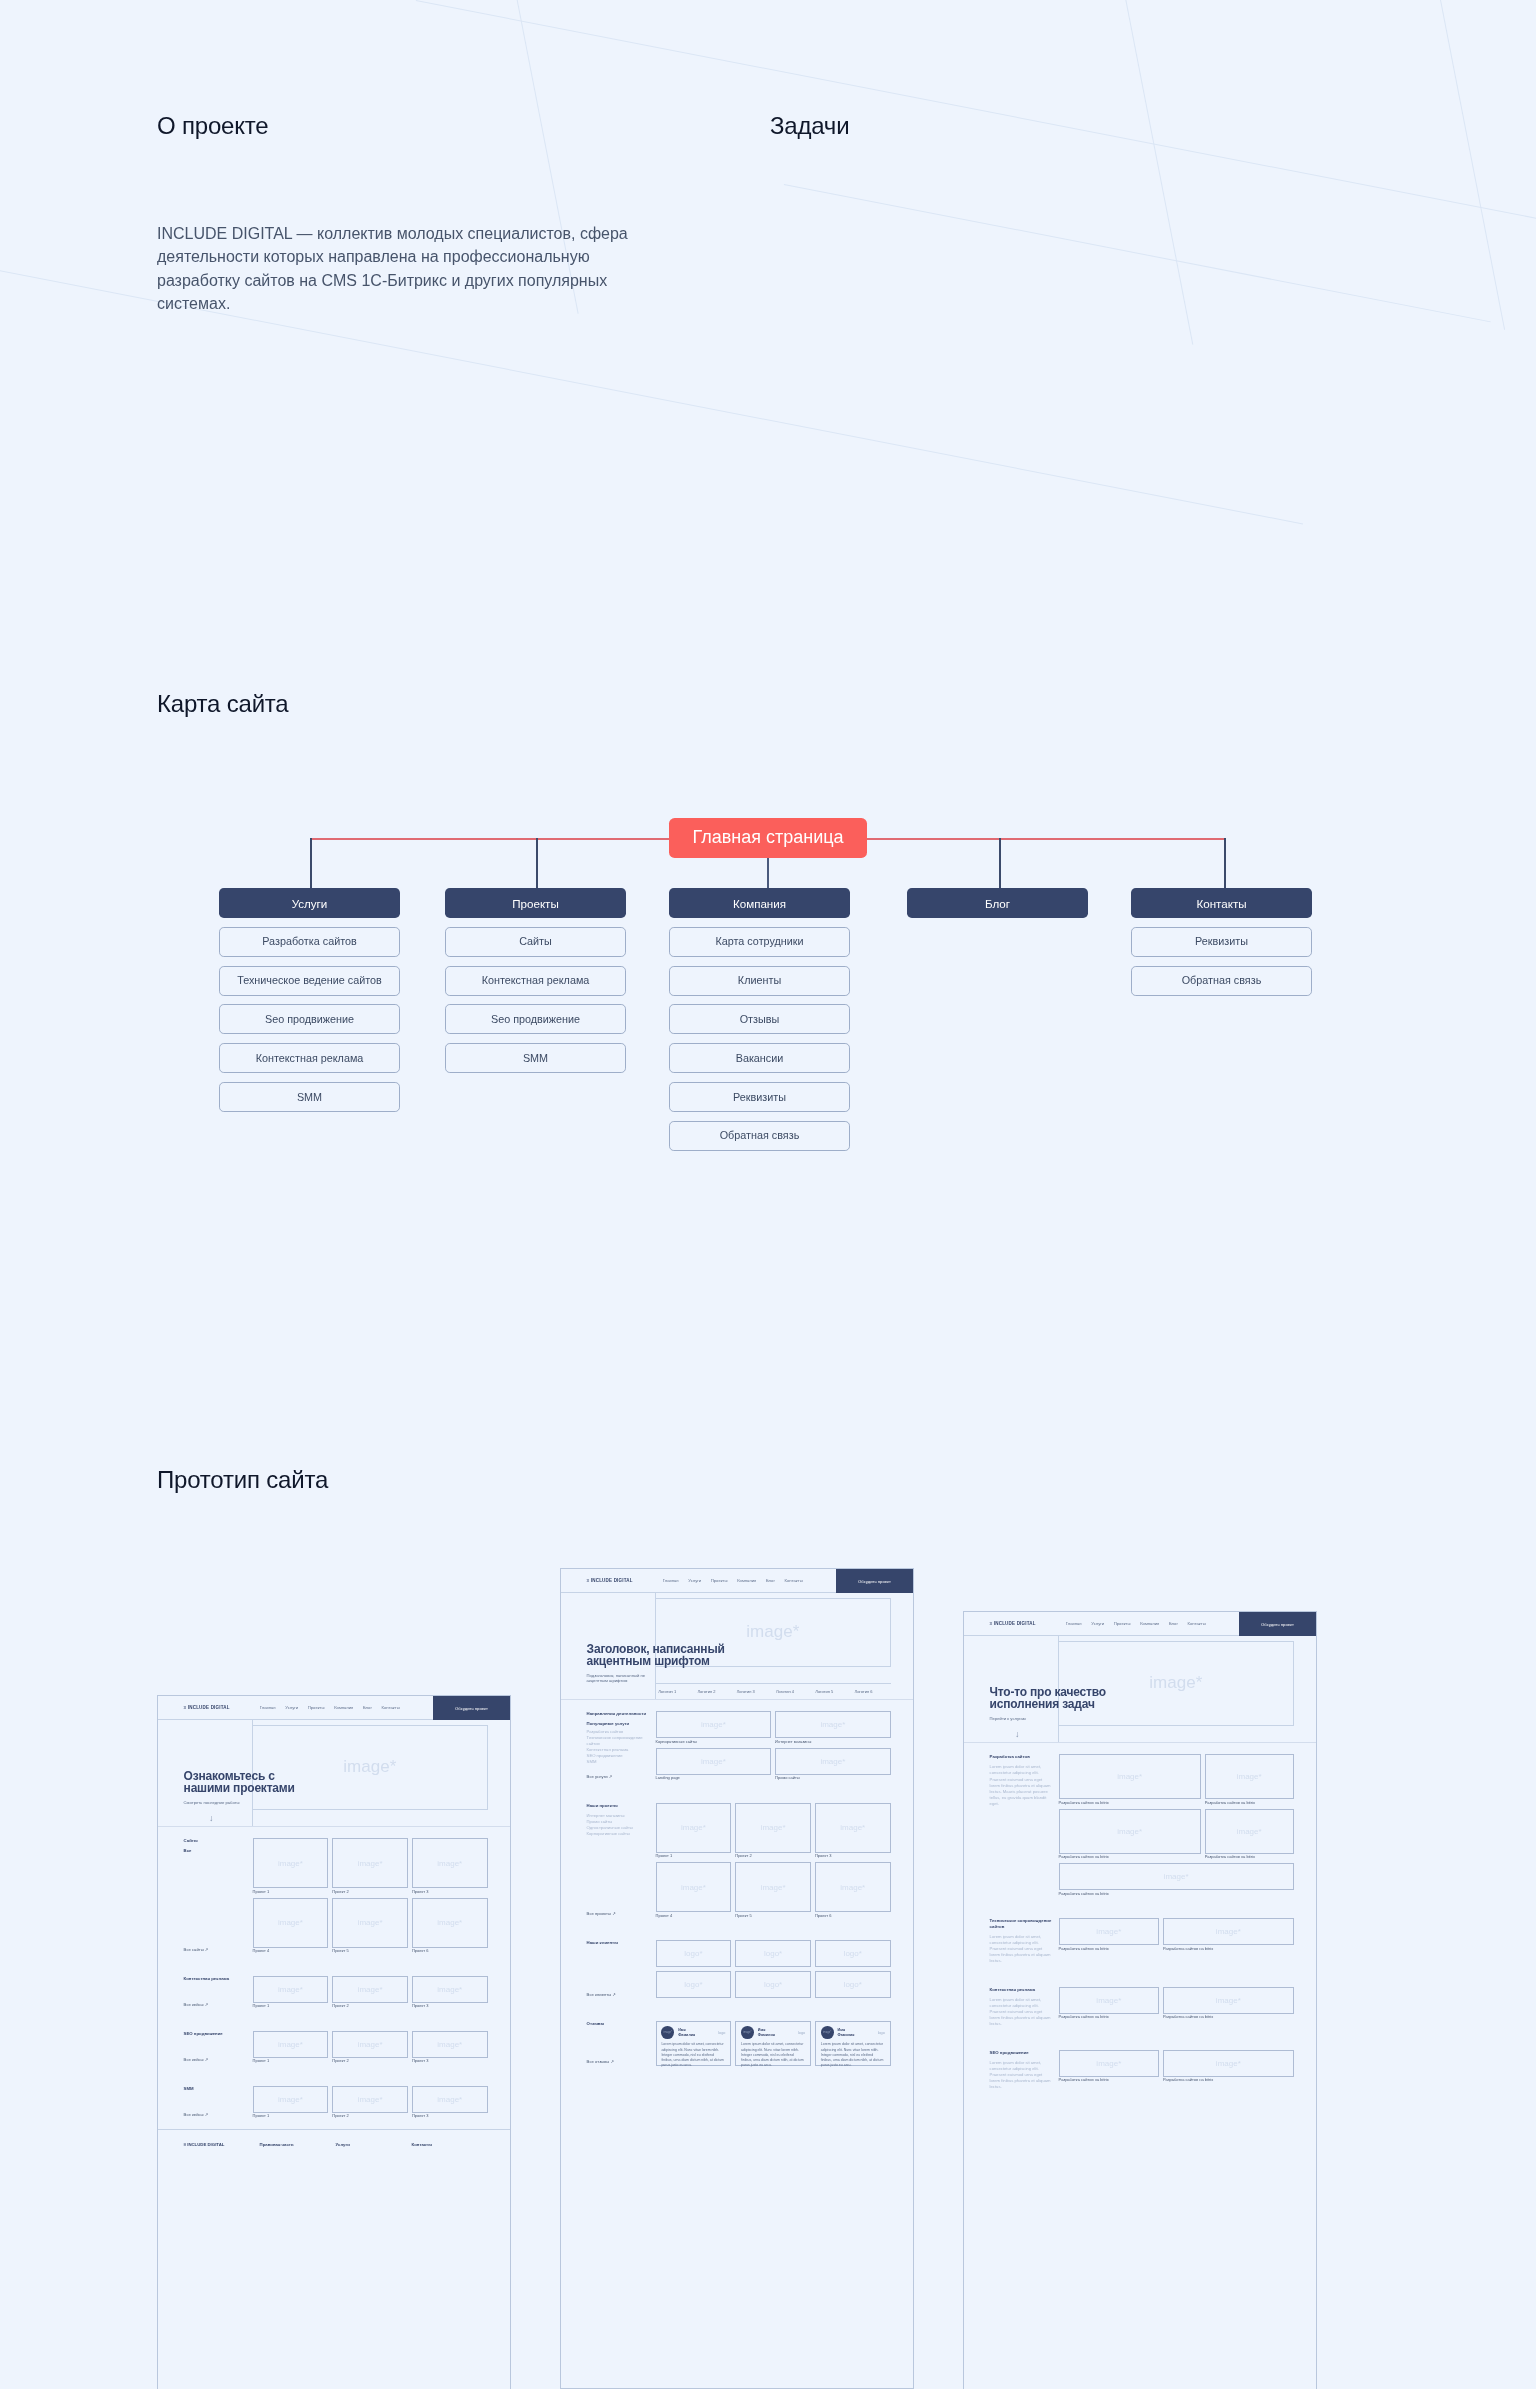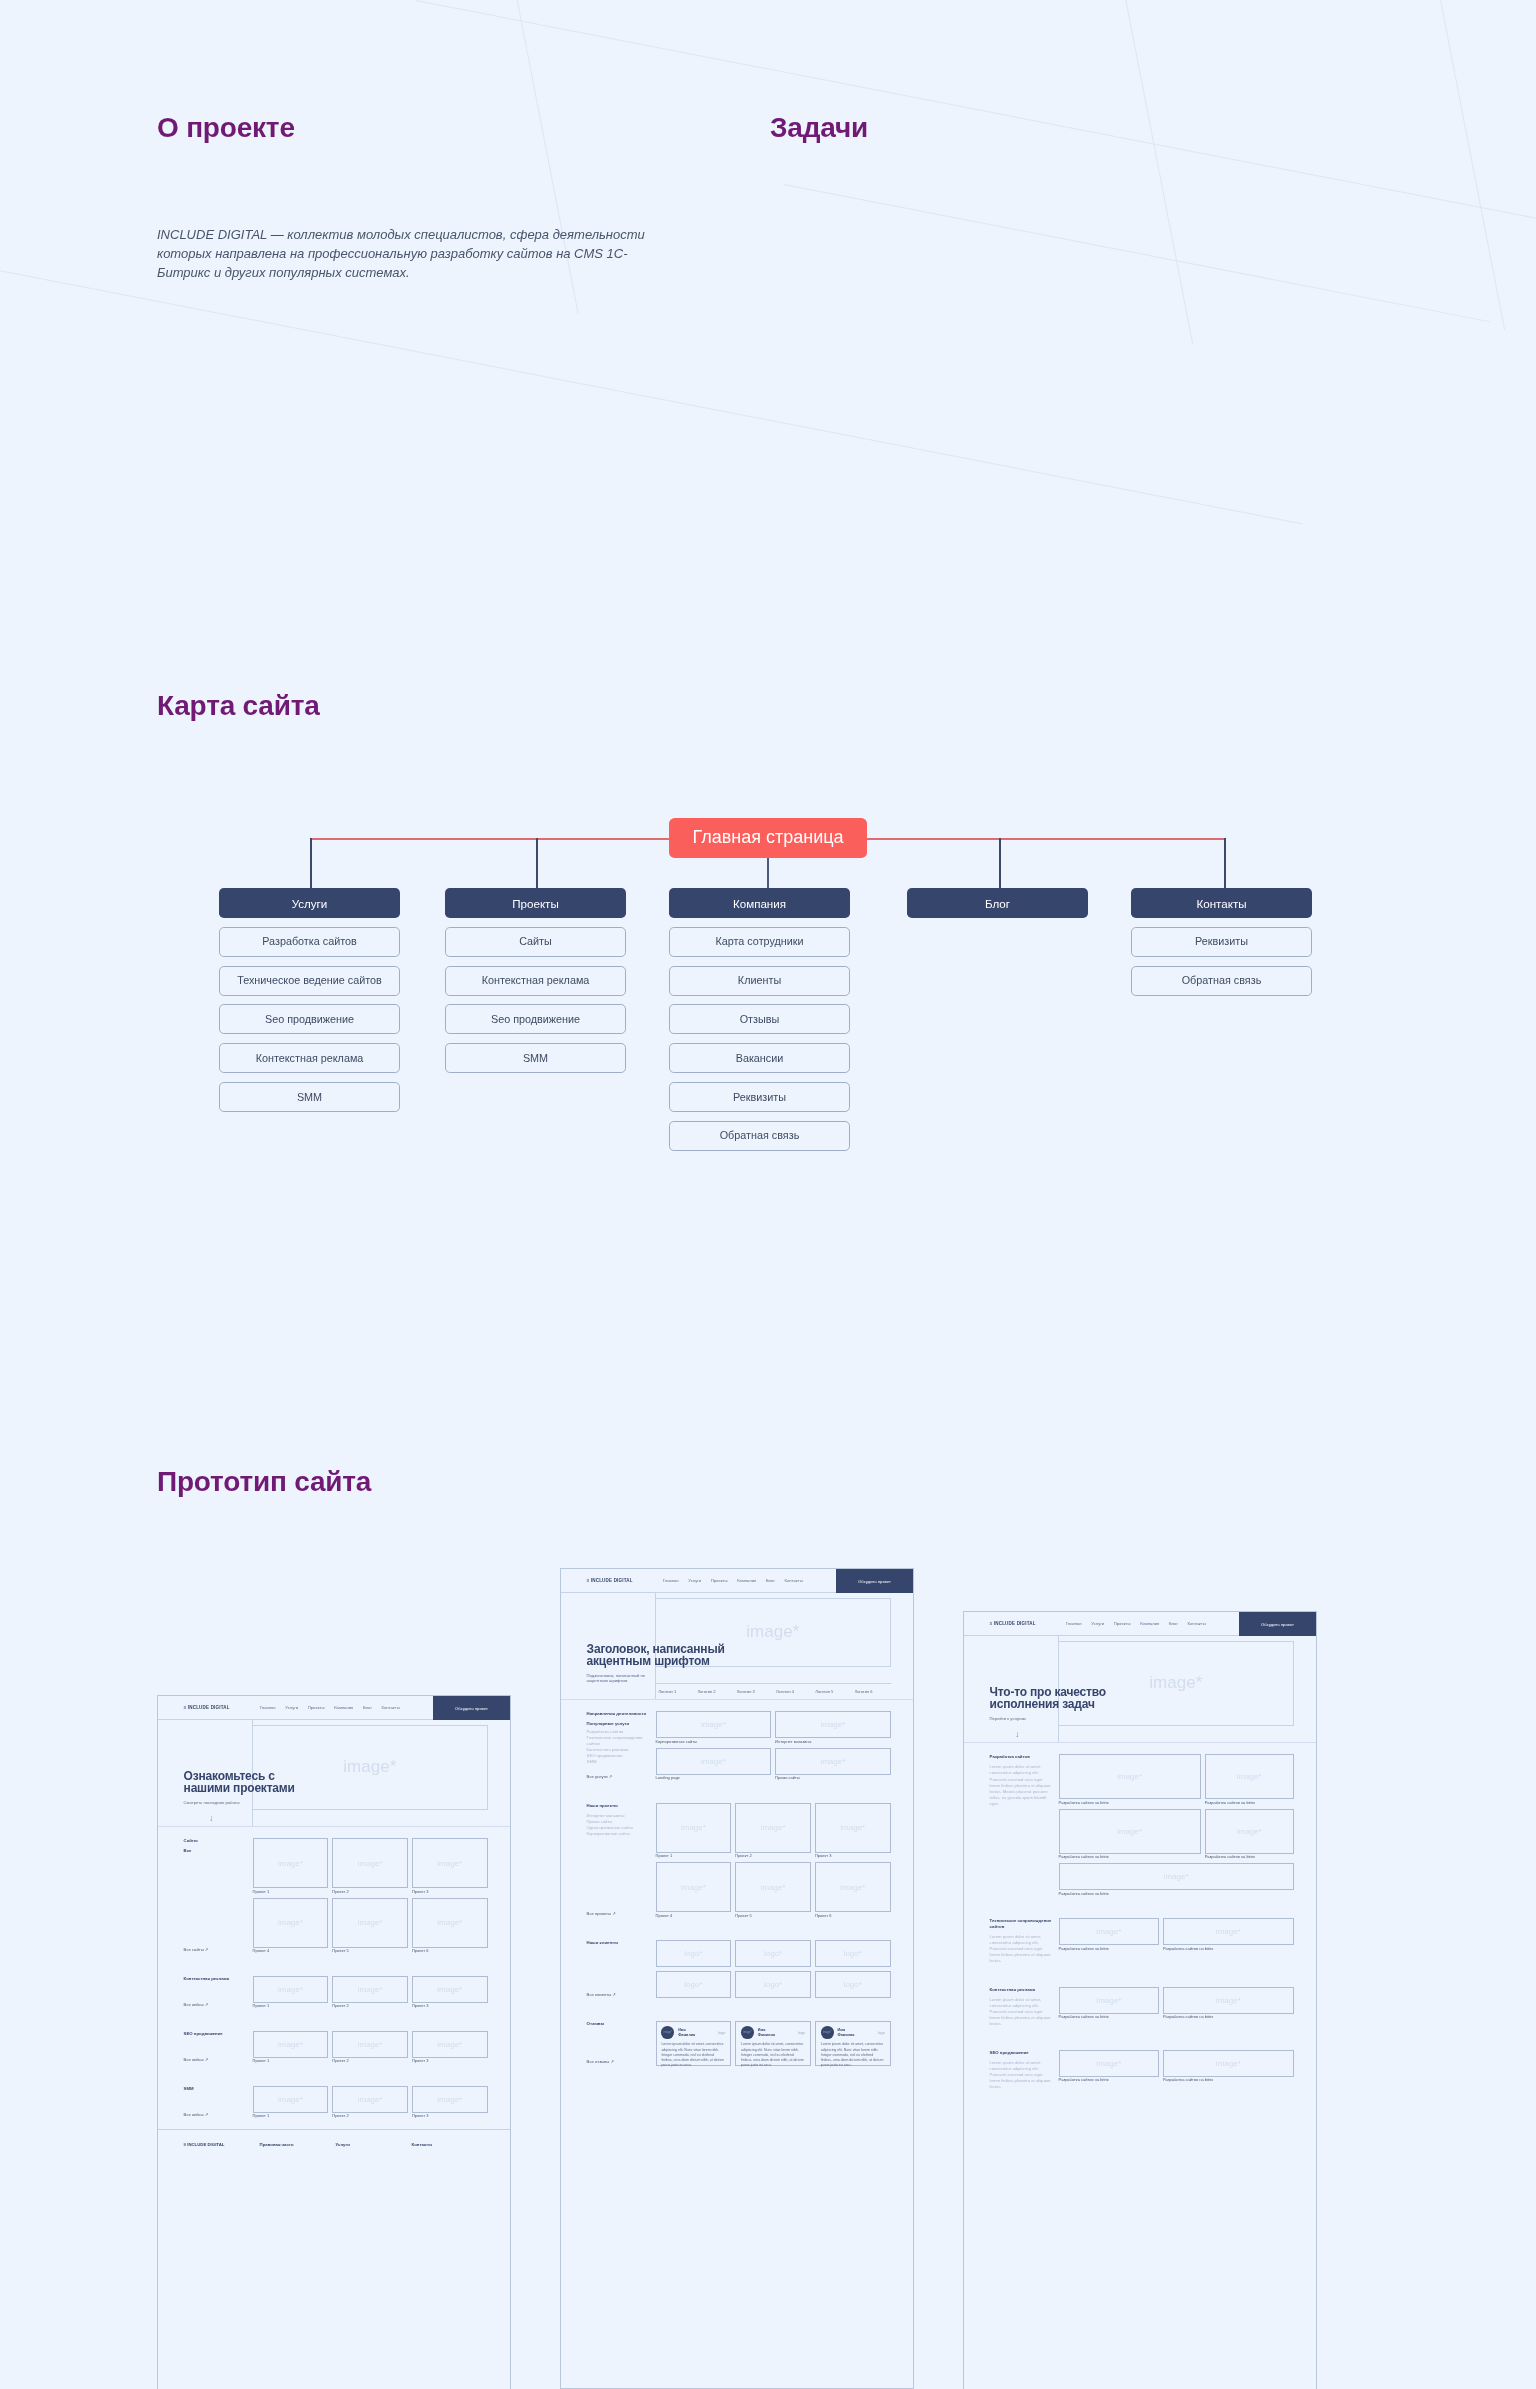--- a/index.html
+++ b/index.html
@@ -11,31 +11,30 @@
     position:relative;
     overflow-x:hidden;
   }
   .page{width:1536px;height:2389px;position:relative;background:#eef4fd;overflow:hidden;}
 
   
   .deco{position:absolute;inset:0;pointer-events:none;}
   .deco span{position:absolute;display:block;background:#dbe6f5;transform-origin:0 0;}
 
   .h-red{
-    color:#701a75;
-    font-weight:700;
-    font-size:28px;
+    color:#0f172a;
+    font-weight:400;
+    font-size:24px;
     letter-spacing:-0.2px;
   }
   .body-txt{
-    font-size:13px;
+    font-size:16px;
     line-height:1.46;
     color:#47546b;
     font-weight:400;
-    font-style:italic;
   }
 
   
   .top-wrap{position:absolute;left:0;top:0;width:1536px;height:528px;}
   .col-a{position:absolute;left:157px;top:112px;width:496px;}
   .col-b{position:absolute;left:770px;top:112px;width:512px;}
   .col-a .h-red,.col-b .h-red{margin-bottom:82px;}
 
   
   .sitemap-h{position:absolute;left:157px;top:690px;}

